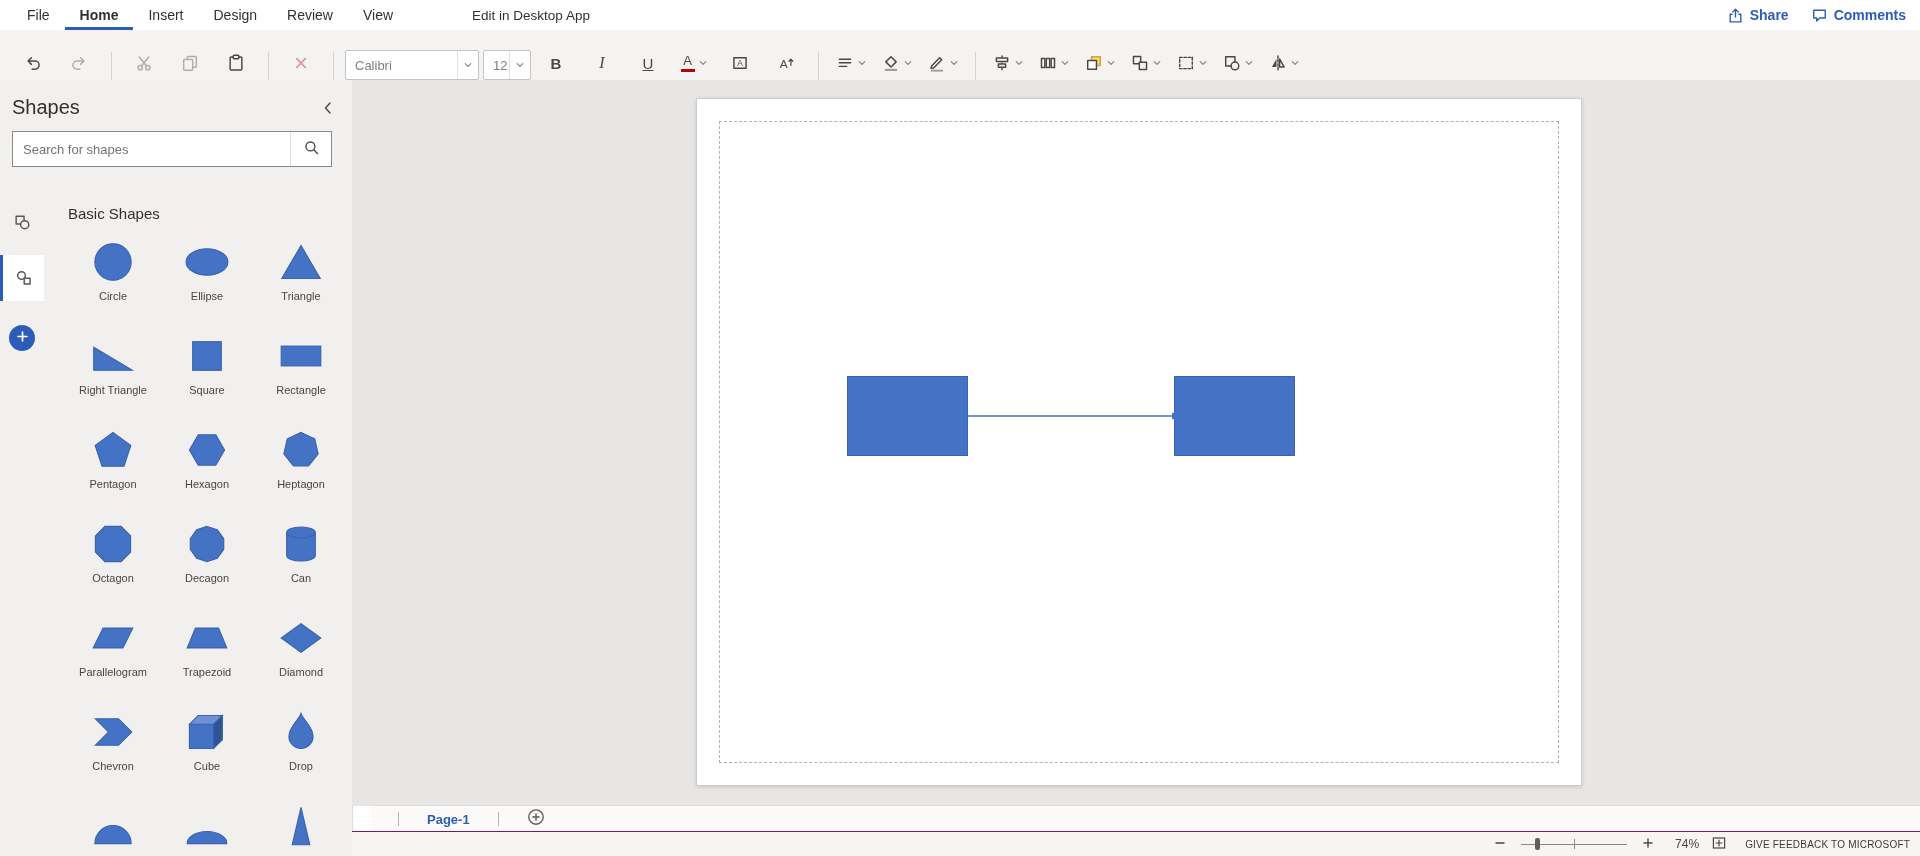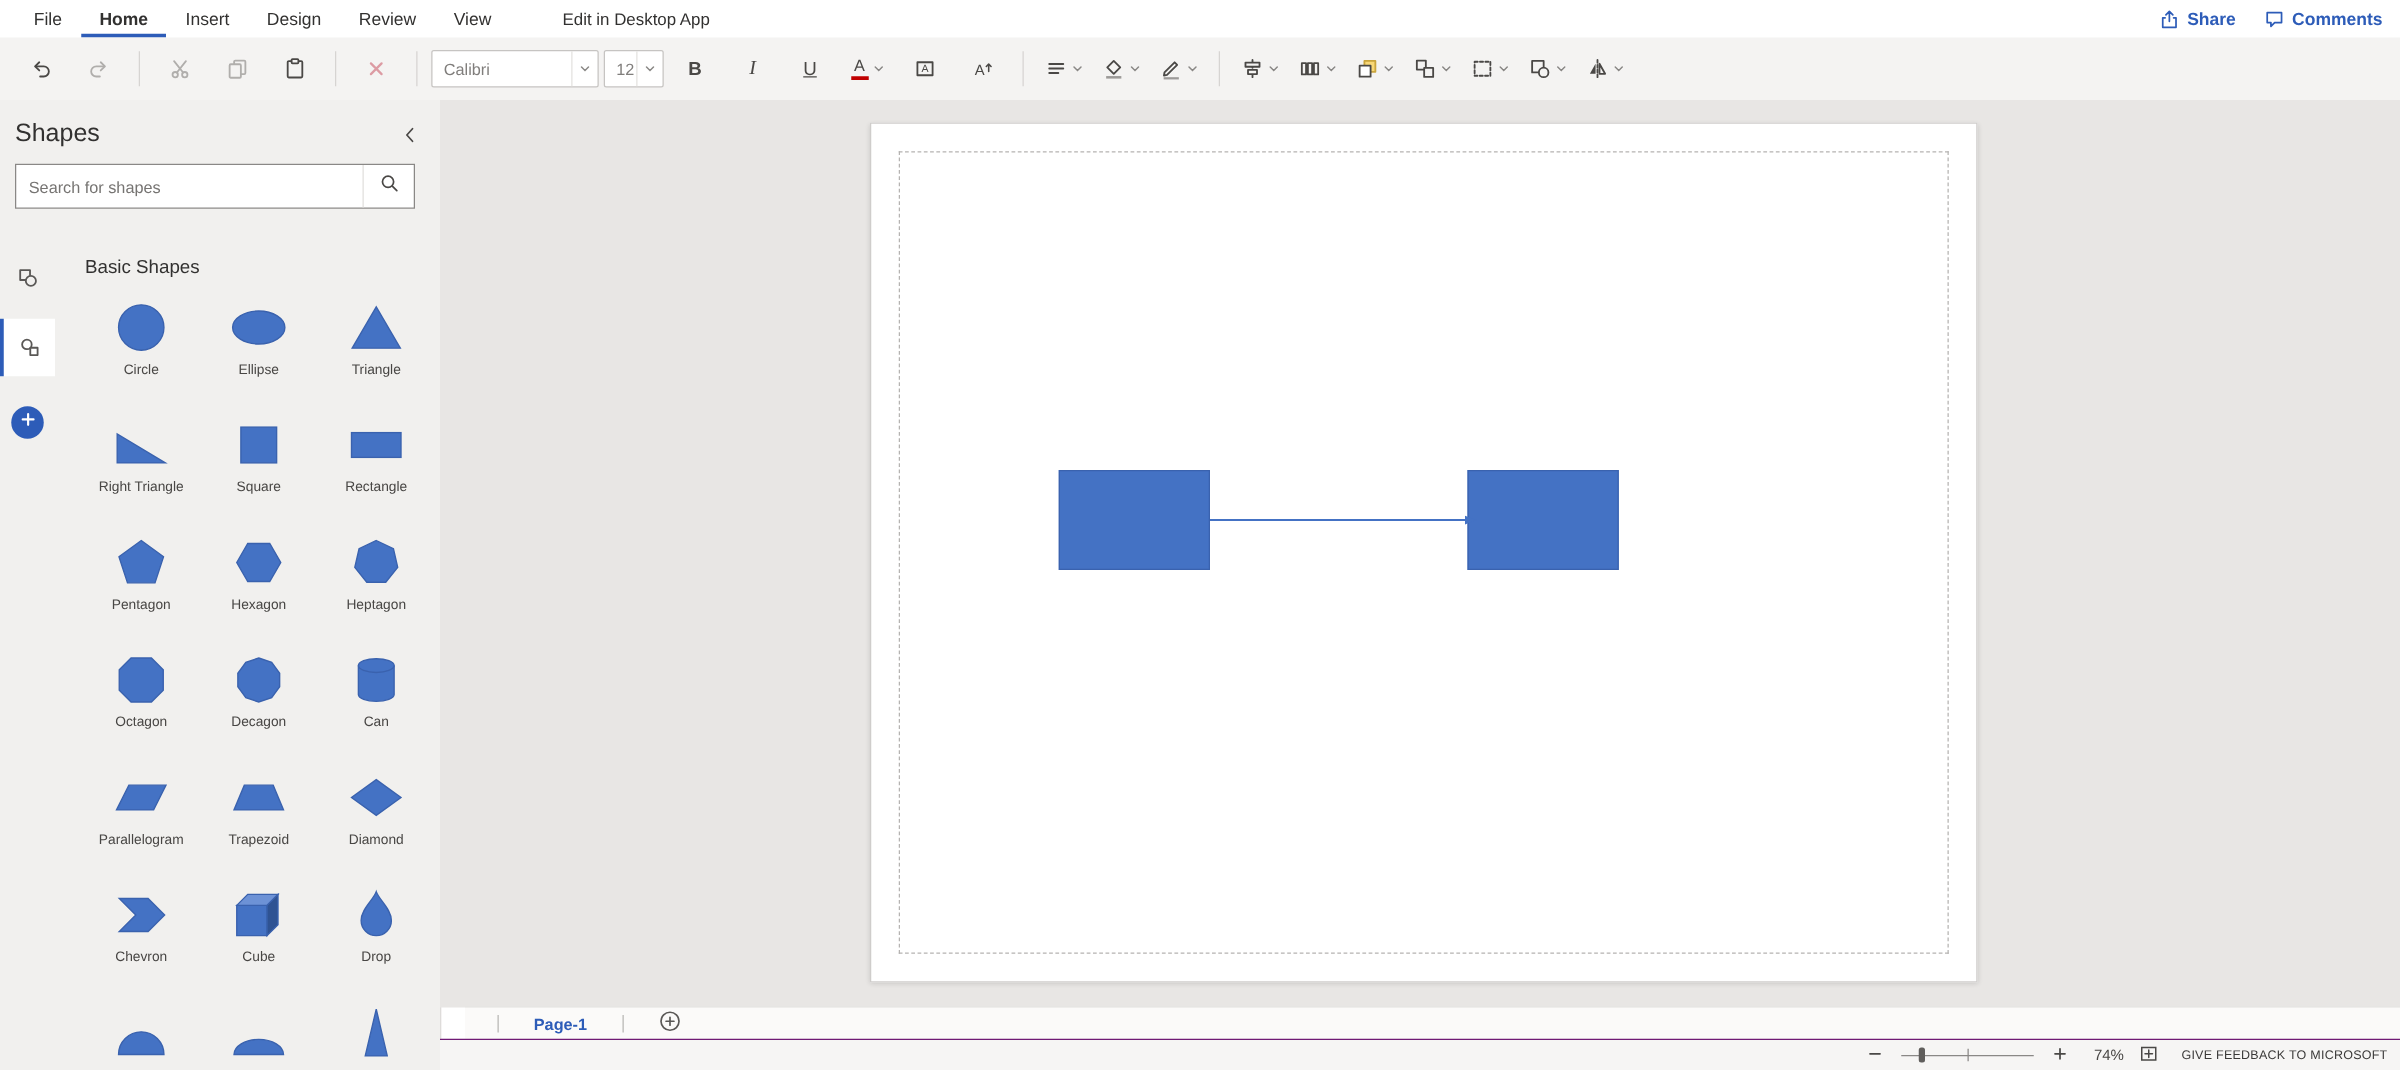--- a/index.html
+++ b/index.html
@@ -5,28 +5,28 @@
   html,body{margin:0;padding:0;background:#fff;}
   .app{position:relative;width:1920px;height:856px;overflow:hidden;
        font-family:"Liberation Sans",sans-serif;color:#323130;background:#fff;}
 
   
   .menubar{position:absolute;top:0;left:0;right:0;height:30px;background:#fff;
            display:flex;align-items:stretch;}
   .menu-tabs{display:flex;align-items:stretch;padding-left:12px;}
   .menu-tab{padding:0 15px;font-size:14px;display:flex;align-items:center;cursor:pointer;color:#323130;}
   .menu-tab.active{font-weight:bold;box-shadow:inset 0 -3px 0 var(--accent);}
-  .edit-desktop{display:flex;align-items:center;font-size:13.5px;margin-left:42px;cursor:pointer;}
+  .edit-desktop{display:flex;align-items:center;font-size:13.5px;margin-left:64px;cursor:pointer;}
   .top-actions{margin-left:auto;display:flex;align-items:center;gap:22px;padding-right:14px;}
   .top-action{display:flex;align-items:center;gap:6px;color:var(--accent);font-size:14px;font-weight:bold;cursor:pointer;}
   .top-action svg{stroke:var(--accent);}
 
   
   .ribbon{position:absolute;top:30px;left:0;right:0;height:50px;background:#f4f3f2;
-          border-bottom:1px solid #e1dfdd;display:flex;align-items:center;padding:0 12px;gap:4px;}
+          border-bottom:1px solid #e1dfdd;display:flex;align-items:flex-end;padding:0 12px;gap:4px;}
   .rbtn{height:34px;min-width:34px;display:flex;align-items:center;justify-content:center;
         border-radius:2px;color:#4a4846;gap:3px;padding:0 4px;cursor:pointer;}
   .rbtn.disabled{color:#b0aeac;}
   .rdivider{width:1px;height:28px;background:#d6d4d2;margin:0 7px;}
   .combo{height:28px;background:#fff;border:1px solid #c6c4c2;display:flex;align-items:center;
          font-size:13px;color:#807e7c;border-radius:2px;cursor:pointer;}
   .combo .val{padding:0 9px;flex:1;white-space:nowrap;overflow:hidden;}
   .combo .dd{width:20px;height:100%;border-left:1px solid #e4e2e0;display:flex;align-items:center;justify-content:center;color:#8a8886;}
   .tb{font-size:15px;line-height:1;}
   .tb-bold{font-weight:bold;}

